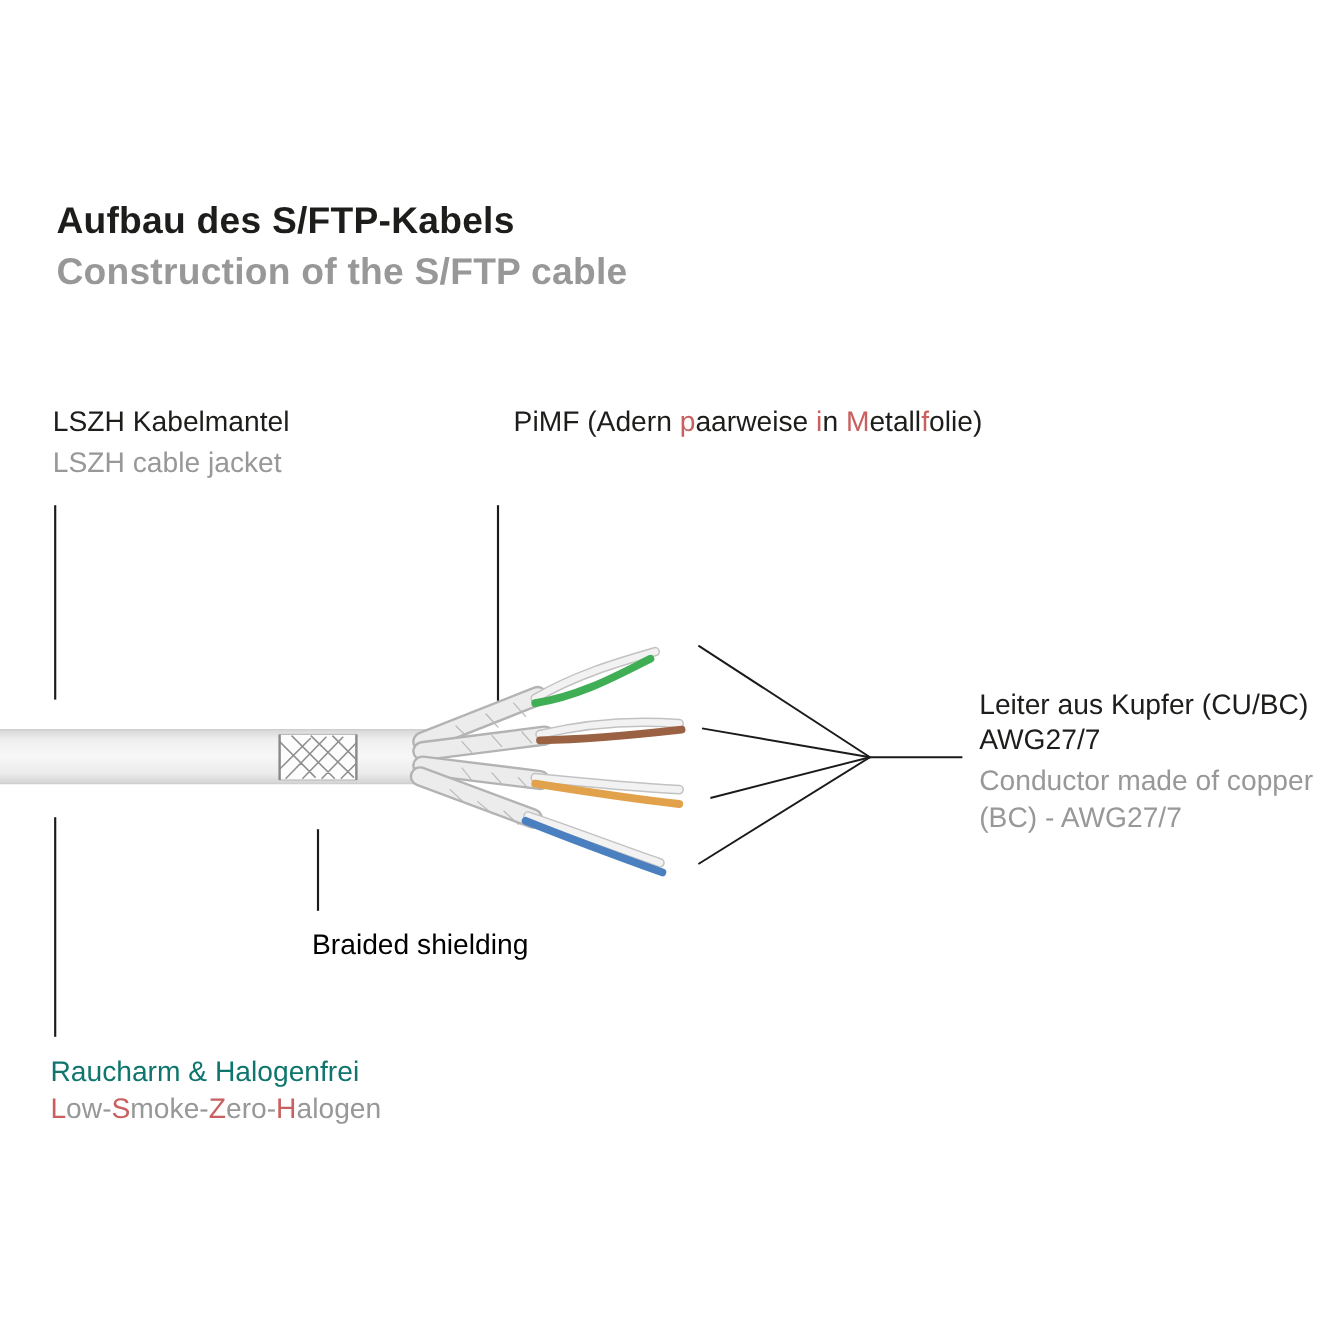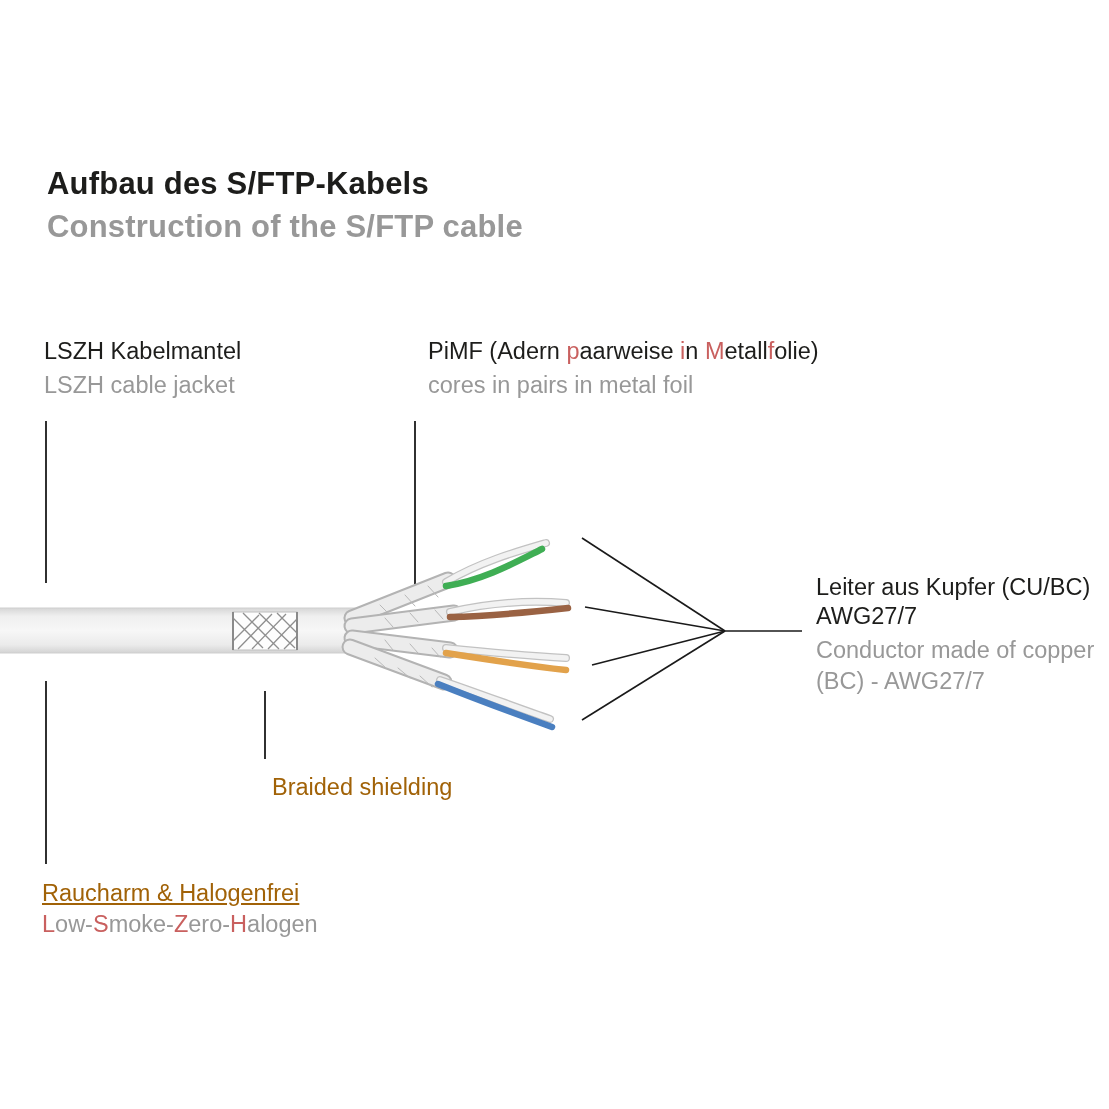--- a/index.html
+++ b/index.html
@@ -105,32 +105,31 @@
     <span class="en" style="color:#989898;">LSZH cable jacket</span>
   </div>
 
   <div class="abs" style="left:47px;top:166px;">
     <div class="hdr-de" style="color:#1d1d1b;">Aufbau des S/FTP-Kabels</div>
     <div class="hdr-en" style="color:#989898;">Construction of the S/FTP cable</div>
   </div>
 
   <div class="abs lbl" style="left:428px;top:337px;">
     <span class="de"><span style="color: rgb(29, 29, 27);">PiMF (Adern </span><span style="color: rgb(201, 96, 95);">p</span><span style="color: rgb(29, 29, 27);">aarweise </span><span style="color: rgb(201, 96, 95);">i</span><span style="color: rgb(29, 29, 27);">n </span><span style="color: rgb(201, 96, 95);">M</span><span style="color: rgb(29, 29, 27);">etall</span><span style="color: rgb(201, 96, 95);">f</span><span style="color: rgb(29, 29, 27);">olie)</span></span>
-    <span class="en" style="color:#989898;">cores in pairs in metal foil</span>
   </div>
 
   <div class="abs lbl" style="left:816px;top:573px;width:300px;">
     <span class="de" style="color:#1d1d1b;">Leiter aus Kupfer (CU/BC)</span>
     <span class="de" style="color:#1d1d1b;">AWG27/7</span>
     <span class="en gap-top" style="color:#989898;">Conductor made of copper</span>
     <span class="en" style="color:#989898;margin-top:2px;">(BC) - AWG27/7</span>
   </div>
 
   <div class="abs lbl" style="left:260px;top:768px;">
-    <span class="en" style="color:#a16207;margin-left:12px;">Braided shielding</span>
+    <span class="en" style="color:#000000;">Braided shielding</span>
   </div>
 
   <div class="abs lbl" style="left:42px;top:879px;">
-    <span class="de" style="color:#a16207;text-decoration:underline;">Raucharm &amp; Halogenfrei</span>
+    <span class="de" style="color:#0f766e;">Raucharm &amp; Halogenfrei</span>
     <span class="en" style="margin-top:2px;"><span style="color: rgb(201, 96, 95);">L</span><span style="color: rgb(152, 152, 152);">ow-</span><span style="color: rgb(201, 96, 95);">S</span><span style="color: rgb(152, 152, 152);">moke-</span><span style="color: rgb(201, 96, 95);">Z</span><span style="color: rgb(152, 152, 152);">ero-</span><span style="color: rgb(201, 96, 95);">H</span><span style="color: rgb(152, 152, 152);">alogen</span></span>
   </div>
 
 </div>
 
 </body></html>

